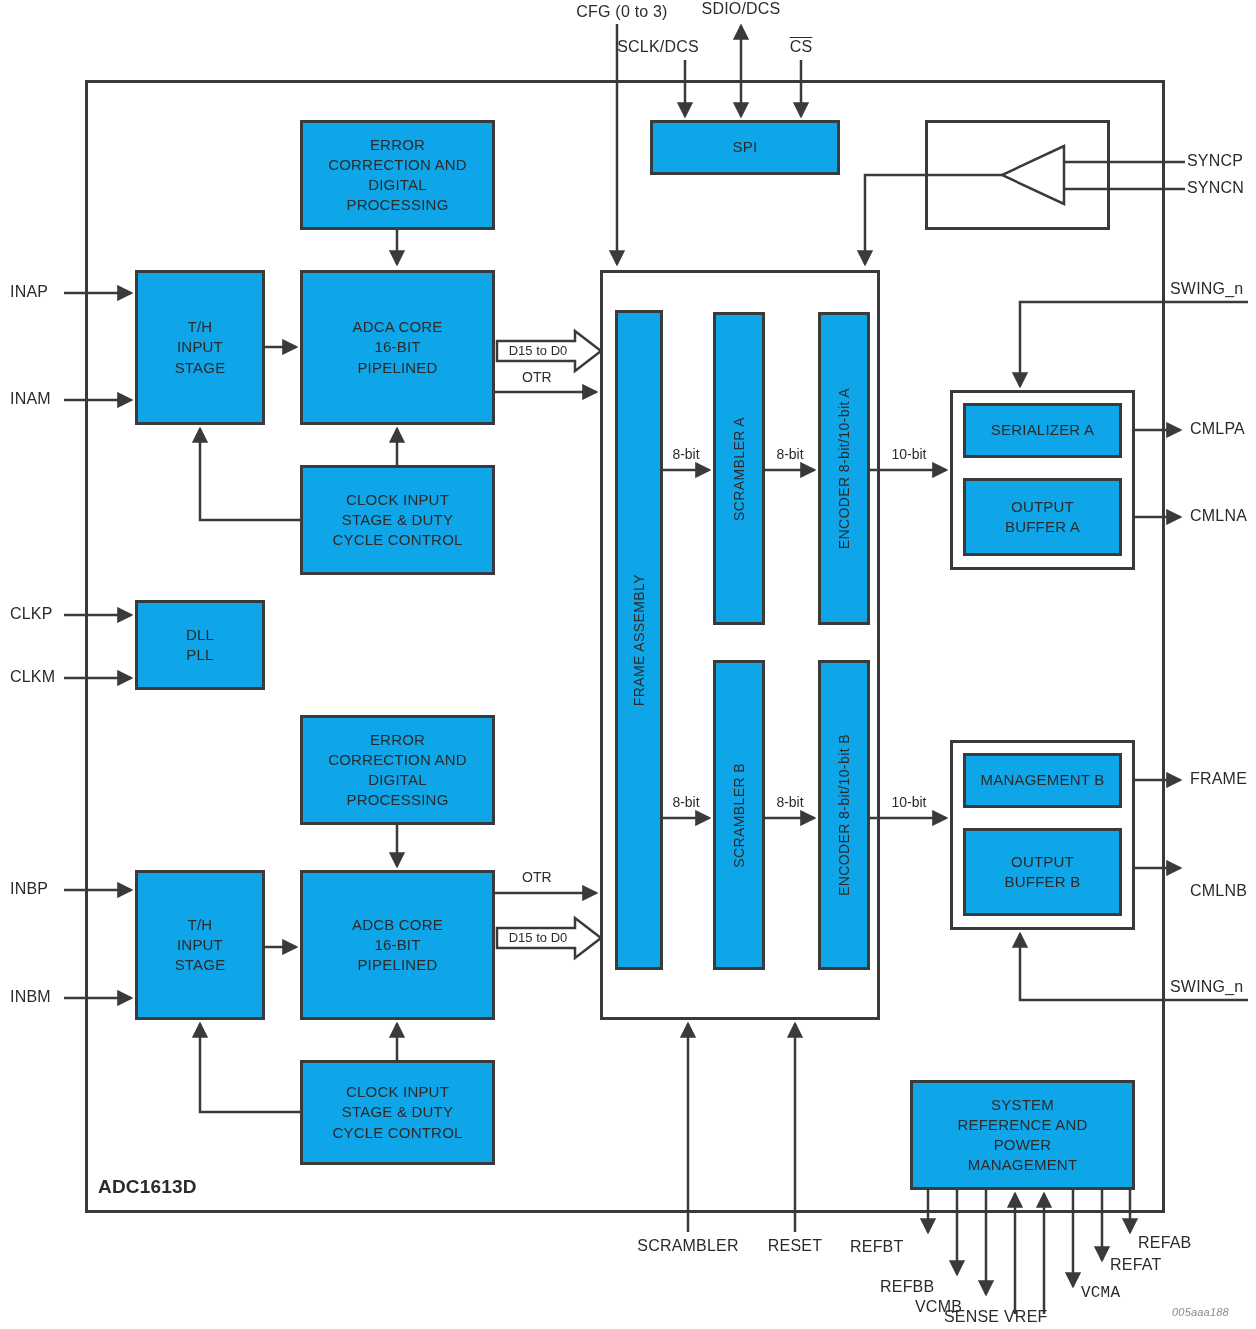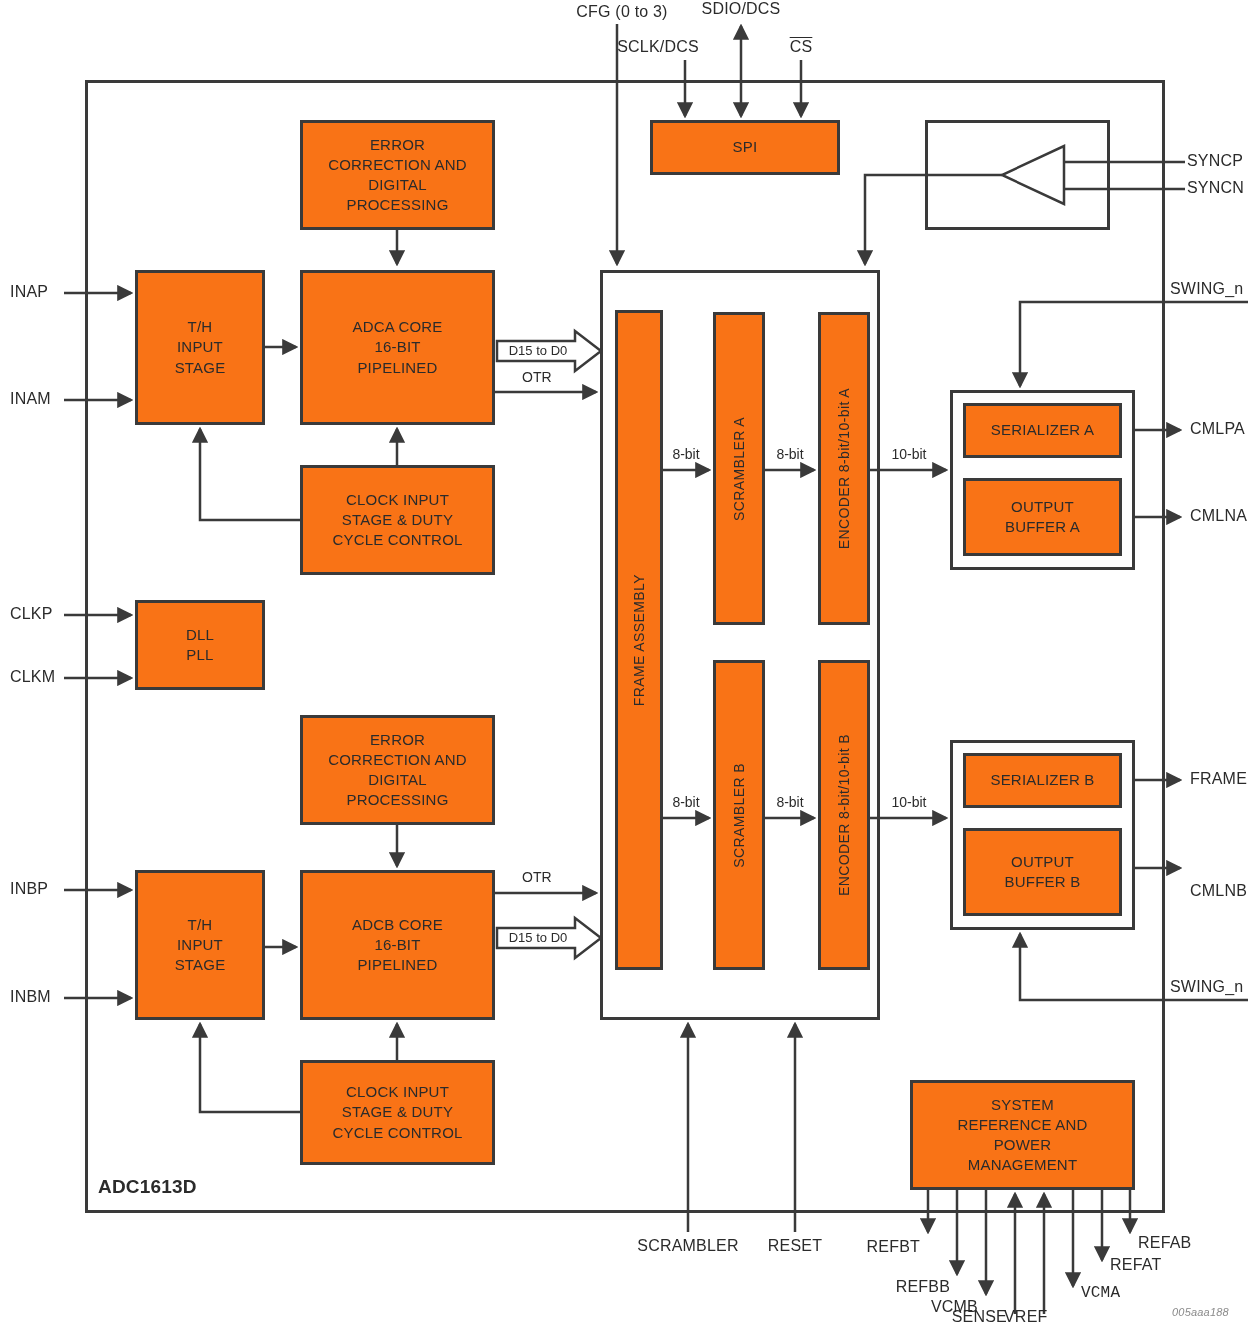--- a/index.html
+++ b/index.html
@@ -3,36 +3,36 @@
 <meta charset="utf-8">
 <title>ADC1613D</title>
 <style>
   * { margin:0; padding:0; box-sizing:border-box; }
   html,body { background:#fff; }
   body { font-family:"Liberation Sans", sans-serif; color:#2b2b2b; }
   .canvas { position:relative; width:1256px; height:1329px; background:#fff; overflow:hidden; }
 
   .chip { position:absolute; border:3px solid #3a3a3a; background:transparent; z-index:0; }
 
-  .box { position:absolute; border:3px solid #3a3a3a; background:#f97316;
+  .box { position:absolute; border:3px solid #3a3a3a; background:#0ea5e9;
          display:flex; align-items:center; justify-content:center;
          text-align:center; font-size:15px; line-height:1.35;
          white-space:pre-line; z-index:1; letter-spacing:.2px; }
   .group { background:#fff; }
   .plain { background:#fff; }
 
   .vtext { writing-mode:vertical-rl; transform:rotate(180deg);
            white-space:nowrap; font-size:14px; letter-spacing:.4px; }
 
   svg.wires { position:absolute; left:0; top:0; z-index:2; }
 
   .lbl { position:absolute; font-size:16px; z-index:3; white-space:nowrap; letter-spacing:.2px; }
   .wlbl { position:absolute; font-size:14px; z-index:3; white-space:nowrap; }
   .ctr { text-align:center; }
-  .rt  { text-align:right; }
+  .rt  { }
   .overline { text-decoration:overline; }
   .chipname { font-weight:bold; font-size:19px; }
   .docid { font-style:italic; font-size:11px; color:#8a8a8a; }
   .buslbl { position:absolute; font-size:13px; z-index:3; text-align:center; line-height:20px; }
 </style>
 </head>
 <body>
 
 <div class="canvas">
 
@@ -100,21 +100,21 @@
   <div class="box" style="left:818px; top:660px; width:52px; height:310px;">
     <span class="vtext">ENCODER 8-bit/10-bit B</span>
   </div>
 
   <div class="box group" style="left:950px; top:390px; width:185px; height:180px;"></div>
   <div class="box" style="left:963px; top:403px; width:159px; height:55px;">SERIALIZER A</div>
   <div class="box" style="left:963px; top:478px; width:159px; height:78px;">OUTPUT
 BUFFER A</div>
 
   <div class="box group" style="left:950px; top:740px; width:185px; height:190px;"></div>
-  <div class="box" style="left:963px; top:753px; width:159px; height:55px;">SERIALIZER B</div>
+  <div class="box" style="left:963px; top:753px; width:159px; height:55px;">MANAGEMENT B</div>
   <div class="box" style="left:963px; top:828px; width:159px; height:88px;">OUTPUT
 BUFFER B</div>
 
   <div class="box" style="left:910px; top:1080px; width:225px; height:110px;">SYSTEM
 REFERENCE AND
 POWER
 MANAGEMENT</div>
 
   <svg class="wires" width="1256" height="1329" viewBox="0 0 1256 1329">
     <defs>

